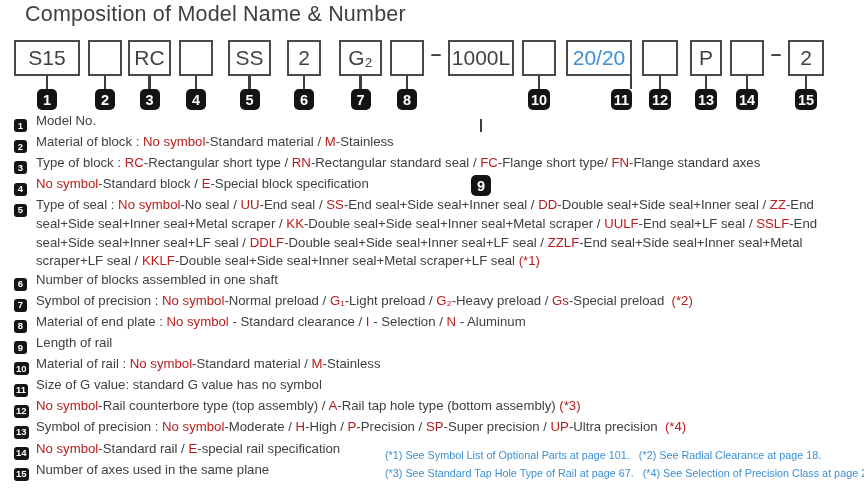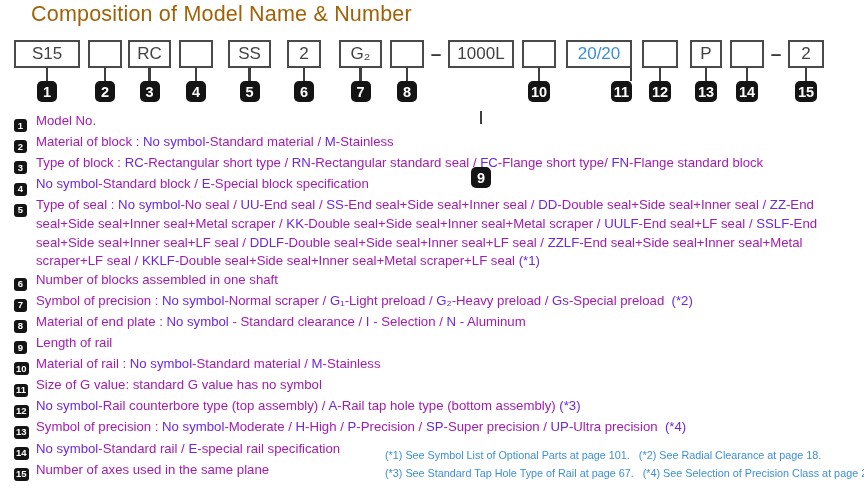--- a/index.html
+++ b/index.html
@@ -1,34 +1,34 @@
 <!DOCTYPE html>
 <html><head>
 <meta charset="utf-8">
 <style>
   html,body { margin:0; padding:0; background:#ffffff; }
   .page {
     position:relative; width:864px; height:495px; overflow:hidden;
     background:#ffffff; font-family:"Liberation Sans","DejaVu Sans",sans-serif;
   }
   .title {
-    position:absolute; left:31px; top:2px;
-    font-size:21.5px; font-weight:500; color:#a16207; letter-spacing:0.2px;
+    position:absolute; left:25px; top:2px;
+    font-size:21.5px; font-weight:500; color:#404040; letter-spacing:0.2px;
   }
   
   .diagram {
     position:absolute; left:14px; top:40px; width:836px;
     display:flex; align-items:flex-start;
   }
   .boxcol { display:flex; flex-direction:column; align-items:center; flex:none; }
   .mbox {
-    width:100%; height:28px; box-sizing:border-box;
+    width:100%; height:36px; box-sizing:border-box;
     border:2px solid #4a4a4a; background:#fff;
     display:flex; align-items:center; justify-content:center;
-    font-size:17px; color:#424242;
+    font-size:21px; color:#424242;
   }
   .mbox.blue { color:#3c8fd6; }
   .connector { width:2.5px; height:13px; background:#3f3f3f; }
   .pbadge {
     min-width:20px; height:21px; padding:0 3px; box-sizing:border-box;
     background:#141414; color:#ffffff; border-radius:5px;
     display:flex; align-items:center; justify-content:center;
     font-size:14.5px; font-weight:bold;
   }
   .dash {
@@ -39,22 +39,22 @@
   .legend { position:absolute; left:14px; top:112px; width:838px; }
   .lrow { display:flex; align-items:flex-start; line-height:18.6px; }
   .lbadge-wrap { flex:none; width:22px; padding-top:2.5px; }
   .lbadge {
     min-width:13px; height:13px; padding:0 2px; box-sizing:border-box;
     background:#141414; color:#fff; border-radius:3px;
     display:inline-flex; align-items:center; justify-content:center;
     font-size:9.5px; font-weight:bold;
   }
   .ltext { flex:1; font-size:13.2px; color:#3a3a3a; white-space:pre-wrap; }
-  .ltext .b { color:#6d28d9;text-align:center; }
-  .ltext .d { color:#a21caf;margin-top:24px; }
+  .ltext .b { color:#b91c1c;text-align:center; }
+  .ltext .d { color:#404040;margin-top:24px; }
   
   .footnotes { position:absolute; left:385px; top:447px; }
   .fn { font-size:10.8px; line-height:17.5px; color:#3c8fd6; white-space:pre; }
 </style>
 </head>
 <body>
 
 <div class="page">
   <div class="title">Composition of Model Name &amp; Number</div>
   <div class="diagram" id="diagram">
@@ -140,37 +140,37 @@
       <div class="lrow">
         <div class="lbadge-wrap"><span class="lbadge">1</span></div>
         <div class="ltext"><span class="d">Model No.</span></div>
       </div>
       <div class="lrow">
         <div class="lbadge-wrap"><span class="lbadge">2</span></div>
         <div class="ltext"><span class="d">Material of block : </span><span class="b">No symbol</span><span class="d">-Standard material / </span><span class="b">M</span><span class="d">-Stainless</span></div>
       </div>
       <div class="lrow">
         <div class="lbadge-wrap"><span class="lbadge">3</span></div>
-        <div class="ltext"><span class="d">Type of block : </span><span class="b">RC</span><span class="d">-Rectangular short type / </span><span class="b">RN</span><span class="d">-Rectangular standard seal / </span><span class="b">FC</span><span class="d">-Flange short type/ </span><span class="b">FN</span><span class="d">-Flange standard block</span></div>
+        <div class="ltext"><span class="d">Type of block : </span><span class="b">RC</span><span class="d">-Rectangular short type / </span><span class="b">RN</span><span class="d">-Rectangular standard seal / </span><span class="b">FC</span><span class="d">-Flange short type/ </span><span class="b">FN</span><span class="d">-Flange standard axes</span></div>
       </div>
       <div class="lrow">
         <div class="lbadge-wrap"><span class="lbadge">4</span></div>
         <div class="ltext"><span class="b">No symbol</span><span class="d">-Standard block / </span><span class="b">E</span><span class="d">-Special block specification</span></div>
       </div>
       <div class="lrow">
         <div class="lbadge-wrap"><span class="lbadge">5</span></div>
         <div class="ltext"><span class="d">Type of seal : </span><span class="b">No symbol</span><span class="d">-No seal / </span><span class="b">UU</span><span class="d">-End seal / </span><span class="b">SS</span><span class="d">-End seal+Side seal+Inner seal / </span><span class="b">DD</span><span class="d">-Double seal+Side seal+Inner seal / </span><span class="b">ZZ</span><span class="d">-End seal+Side seal+Inner seal+Metal scraper / </span><span class="b">KK</span><span class="d">-Double seal+Side seal+Inner seal+Metal scraper / </span><span class="b">UULF</span><span class="d">-End seal+LF seal / </span><span class="b">SSLF</span><span class="d">-End seal+Side seal+Inner seal+LF seal / </span><span class="b">DDLF</span><span class="d">-Double seal+Side seal+Inner seal+LF seal / </span><span class="b">ZZLF</span><span class="d">-End seal+Side seal+Inner seal+Metal scraper+LF seal / </span><span class="b">KKLF</span><span class="d">-Double seal+Side seal+Inner seal+Metal scraper+LF seal </span><span class="b">(*1)</span></div>
       </div>
       <div class="lrow">
         <div class="lbadge-wrap"><span class="lbadge">6</span></div>
         <div class="ltext"><span class="d">Number of blocks assembled in one shaft</span></div>
       </div>
       <div class="lrow">
         <div class="lbadge-wrap"><span class="lbadge">7</span></div>
-        <div class="ltext"><span class="d">Symbol of precision : </span><span class="b">No symbol</span><span class="d">-Normal scraper / </span><span class="b">G₁</span><span class="d">-Light preload / </span><span class="b">G₂</span><span class="d">-Heavy preload / </span><span class="b">Gs</span><span class="d">-Special preload  </span><span class="b">(*2)</span></div>
+        <div class="ltext"><span class="d">Symbol of precision : </span><span class="b">No symbol</span><span class="d">-Normal preload / </span><span class="b">G₁</span><span class="d">-Light preload / </span><span class="b">G₂</span><span class="d">-Heavy preload / </span><span class="b">Gs</span><span class="d">-Special preload  </span><span class="b">(*2)</span></div>
       </div>
       <div class="lrow">
         <div class="lbadge-wrap"><span class="lbadge">8</span></div>
         <div class="ltext"><span class="d">Material of end plate : </span><span class="b">No symbol</span><span class="d"> - Standard clearance / </span><span class="b">I</span><span class="d"> - Selection / </span><span class="b">N</span><span class="d"> - Aluminum</span></div>
       </div>
       <div class="lrow">
         <div class="lbadge-wrap"><span class="lbadge">9</span></div>
         <div class="ltext"><span class="d">Length of rail</span></div>
       </div>
       <div class="lrow">

